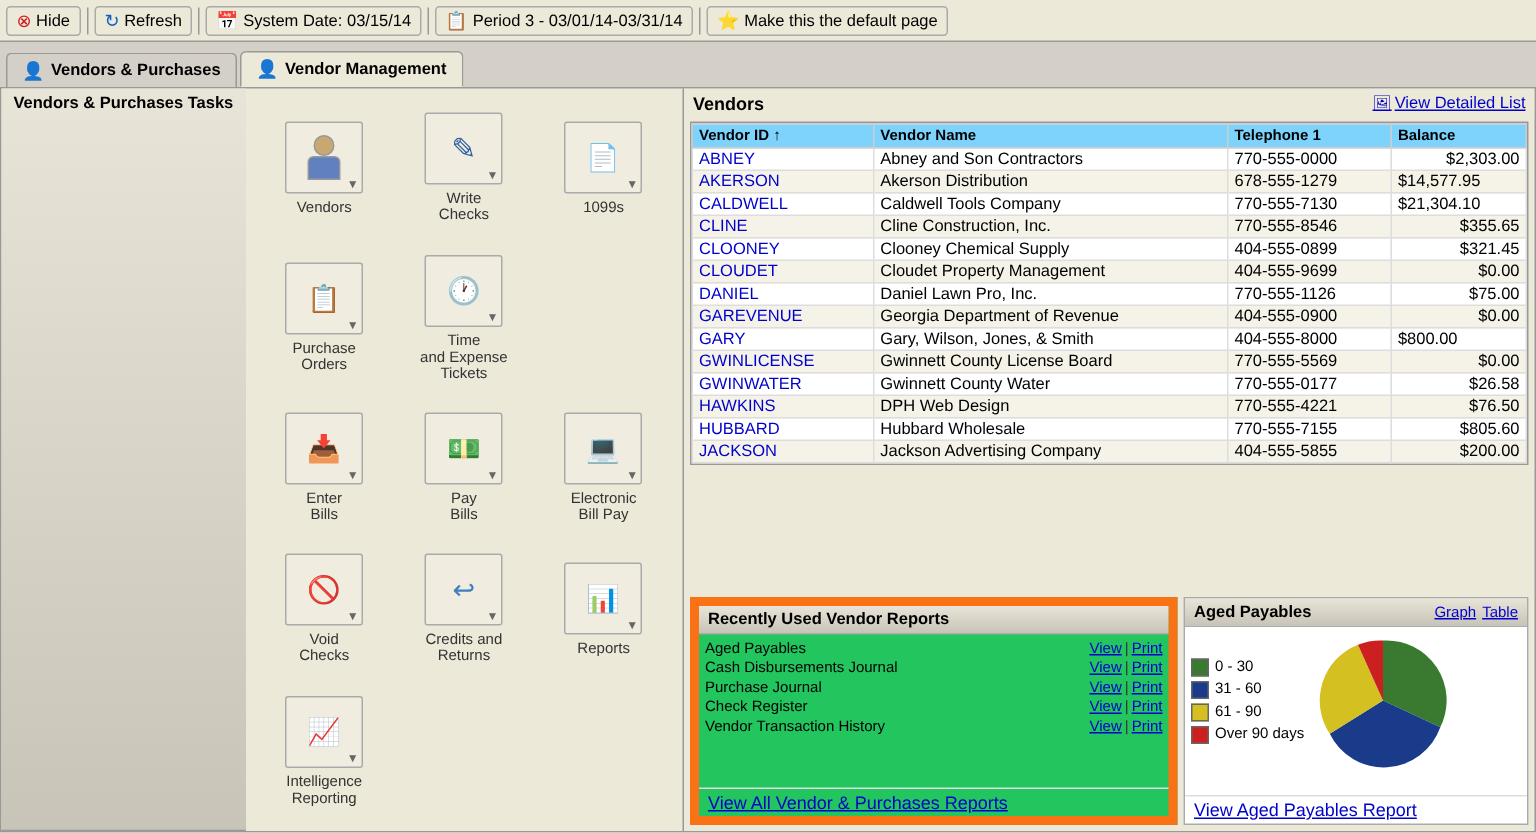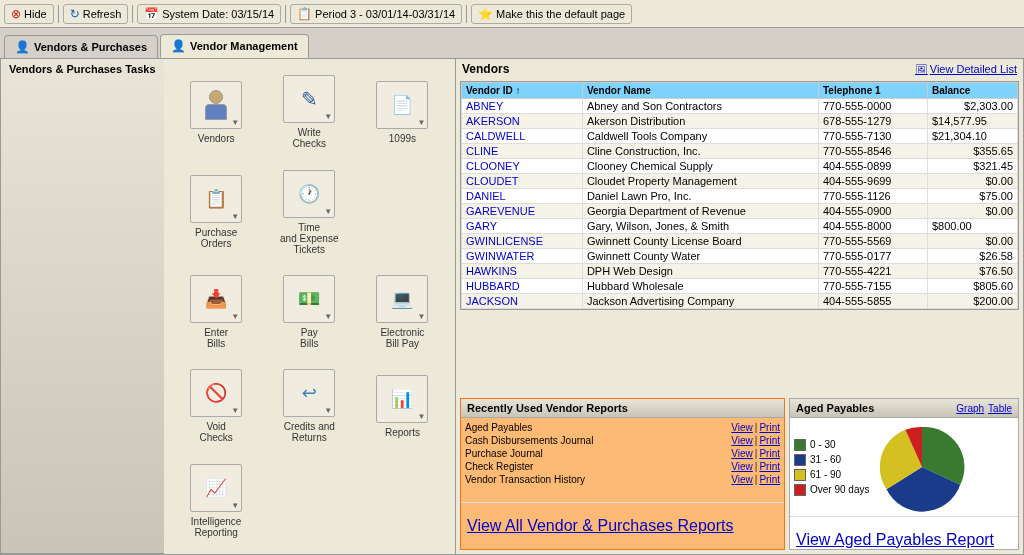--- a/index.html
+++ b/index.html
@@ -189,22 +189,22 @@
     .bottom-panels {
       display: flex;
       gap: 4px;
       padding: 4px;
       height: 160px;
     }
 
     
     .reports-section {
       flex: 1;
-      border: 1px solid #f97316;
-      background: #fdba74;
+      border: 6px solid #f97316;
+      background: #22c55e;
       display: flex;
       flex-direction: column;
     }
     .reports-title {
       background: linear-gradient(to bottom, #e8e4d8, #c8c4b8);
       border-bottom: 1px solid #aaa;
       padding: 3px 6px;
       font-weight: bold;
       font-size: 11px;
     }
@@ -219,23 +219,23 @@
       align-items: center;
       justify-content: space-between;
       font-size: 10px;
     }
     .report-name { flex: 1; }
     .report-links { display: flex; gap: 2px; }
     .report-link { color: #0000cc; cursor: pointer; text-decoration: underline; }
     .view-all-link {
       color: #0000cc;
       cursor: pointer;
-      font-size: 16px;
+      font-size: 12px;
       text-decoration: underline;
-      padding: 14px 6px;
+      padding: 2px 6px;
       border-top: 1px solid #ddd;
       margin-top: auto;
     }
 
     
     .aged-section {
       width: 230px;
       border: 1px solid #aaa;
       background: #fff;
       display: flex;

